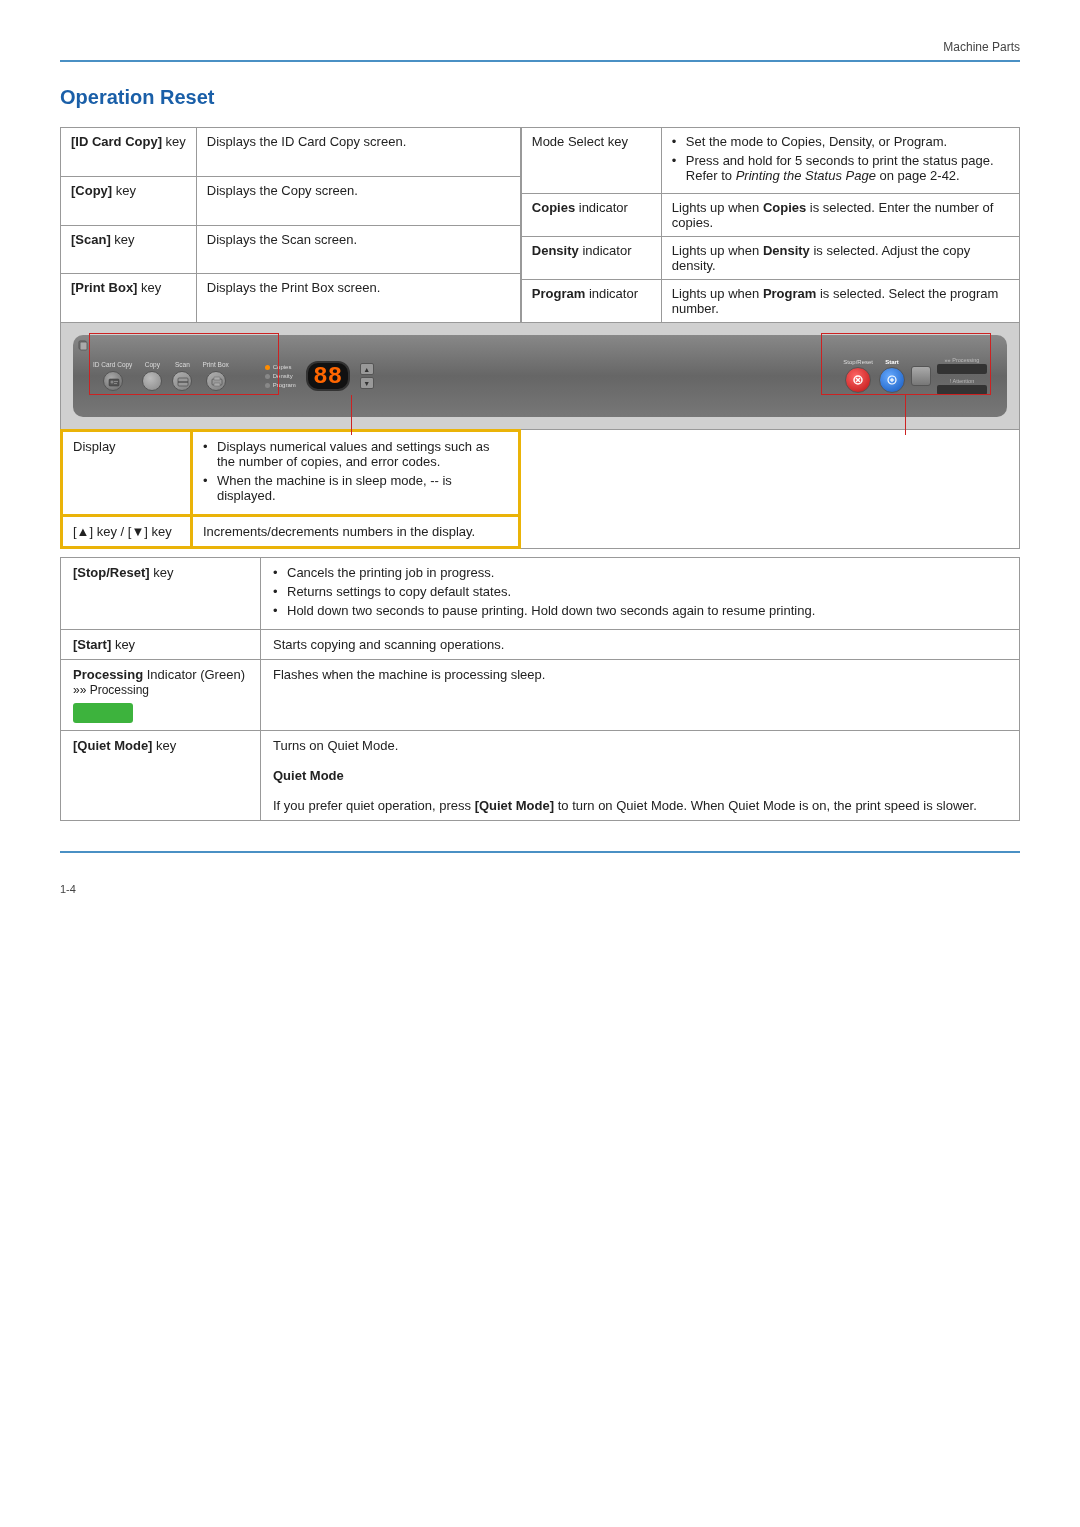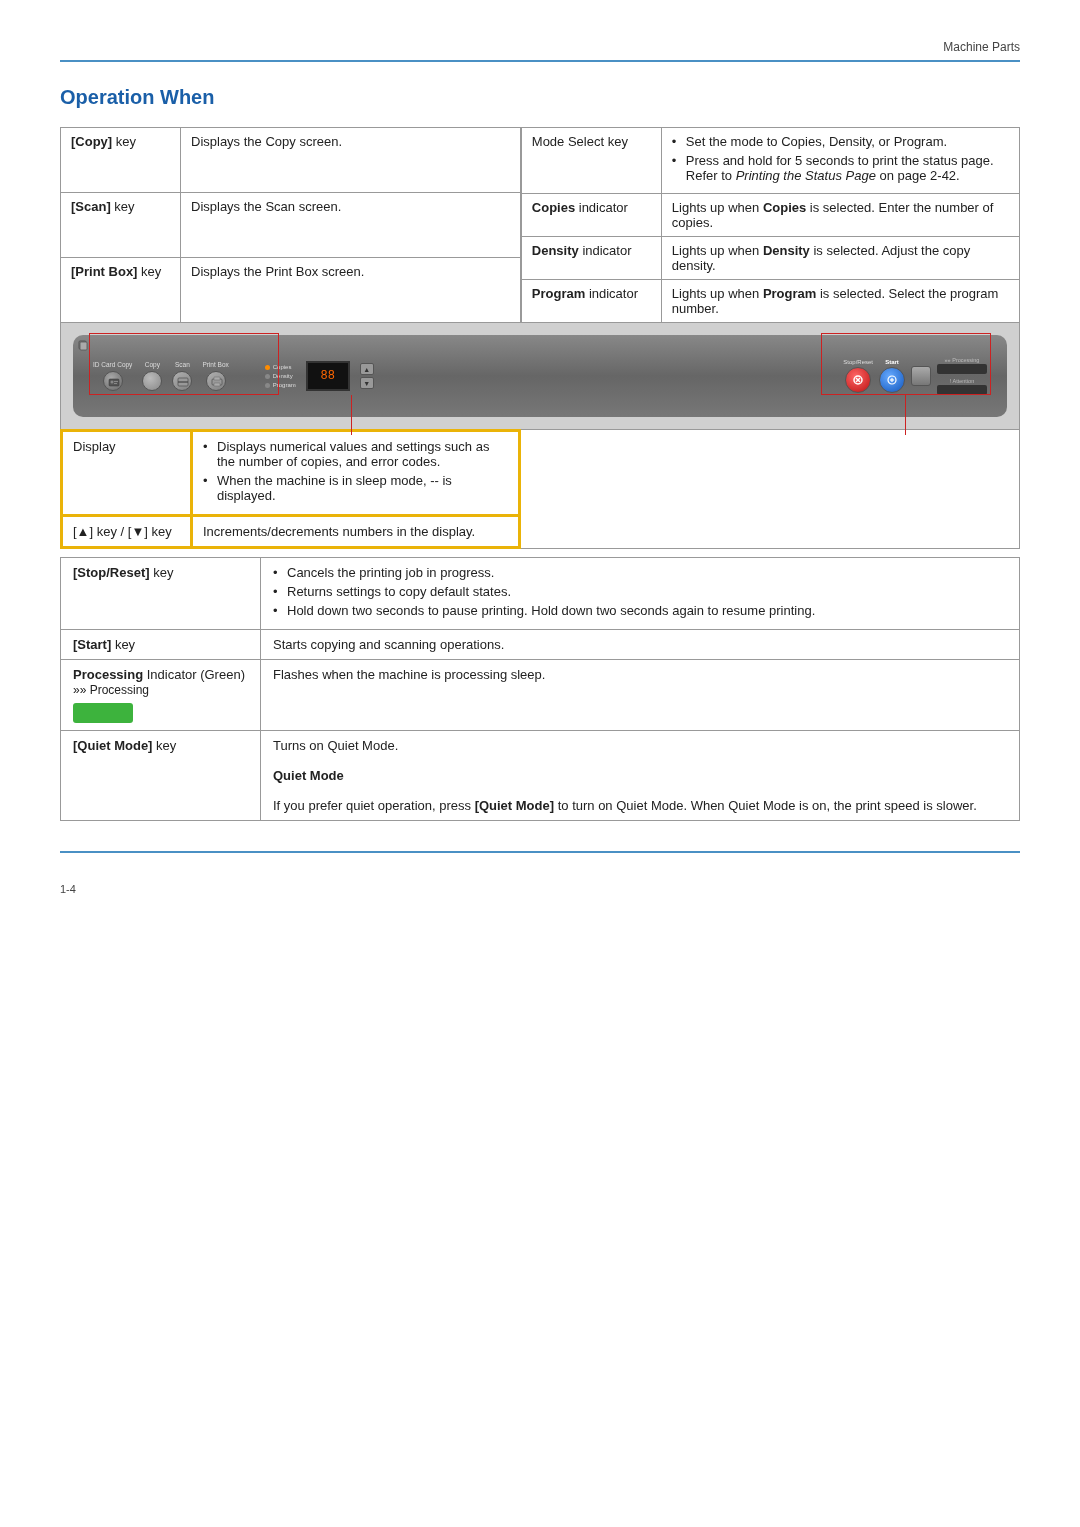--- a/index.html
+++ b/index.html
@@ -229,24 +229,24 @@
 
     .seg-display {
       background: #111;
       border: 2px solid #333;
       width: 44px;
       height: 30px;
       display: flex;
       align-items: center;
       justify-content: center;
       color: #ff6600;
-      font-size: 12px;
+      font-size: 24px;
       font-family: 'Courier New', monospace;
-      font-weight: normal;
-      border-radius: 0;
+      font-weight: bold;
+      border-radius: 12px;
     }
 
     .arrow-group {
       display: flex;
       flex-direction: column;
       gap: 2px;
     }
 
     .arrow-btn-small {
       width: 14px;
@@ -305,26 +305,30 @@
     }
   </style>
 </head>
 <body>
 
 <div class="page-header">
   <span>Machine Parts</span>
 </div>
 <hr class="header-rule">
 
-<h1 class="section-title">Operation When</h1>
+<h1 class="section-title">Operation Reset</h1>
 
 <div class="two-col-wrapper">
 
   <table class="top-left-table">
     <tbody>
+      <tr>
+        <td><span class="bold-text">[ID Card Copy]</span> key</td>
+        <td>Displays the ID Card Copy screen.</td>
+      </tr>
       <tr>
         <td><span class="bold-text">[Copy]</span> key</td>
         <td>Displays the Copy screen.</td>
       </tr>
       <tr>
         <td><span class="bold-text">[Scan]</span> key</td>
         <td>Displays the Scan screen.</td>
       </tr>
       <tr>
         <td><span class="bold-text">[Print Box]</span> key</td>

